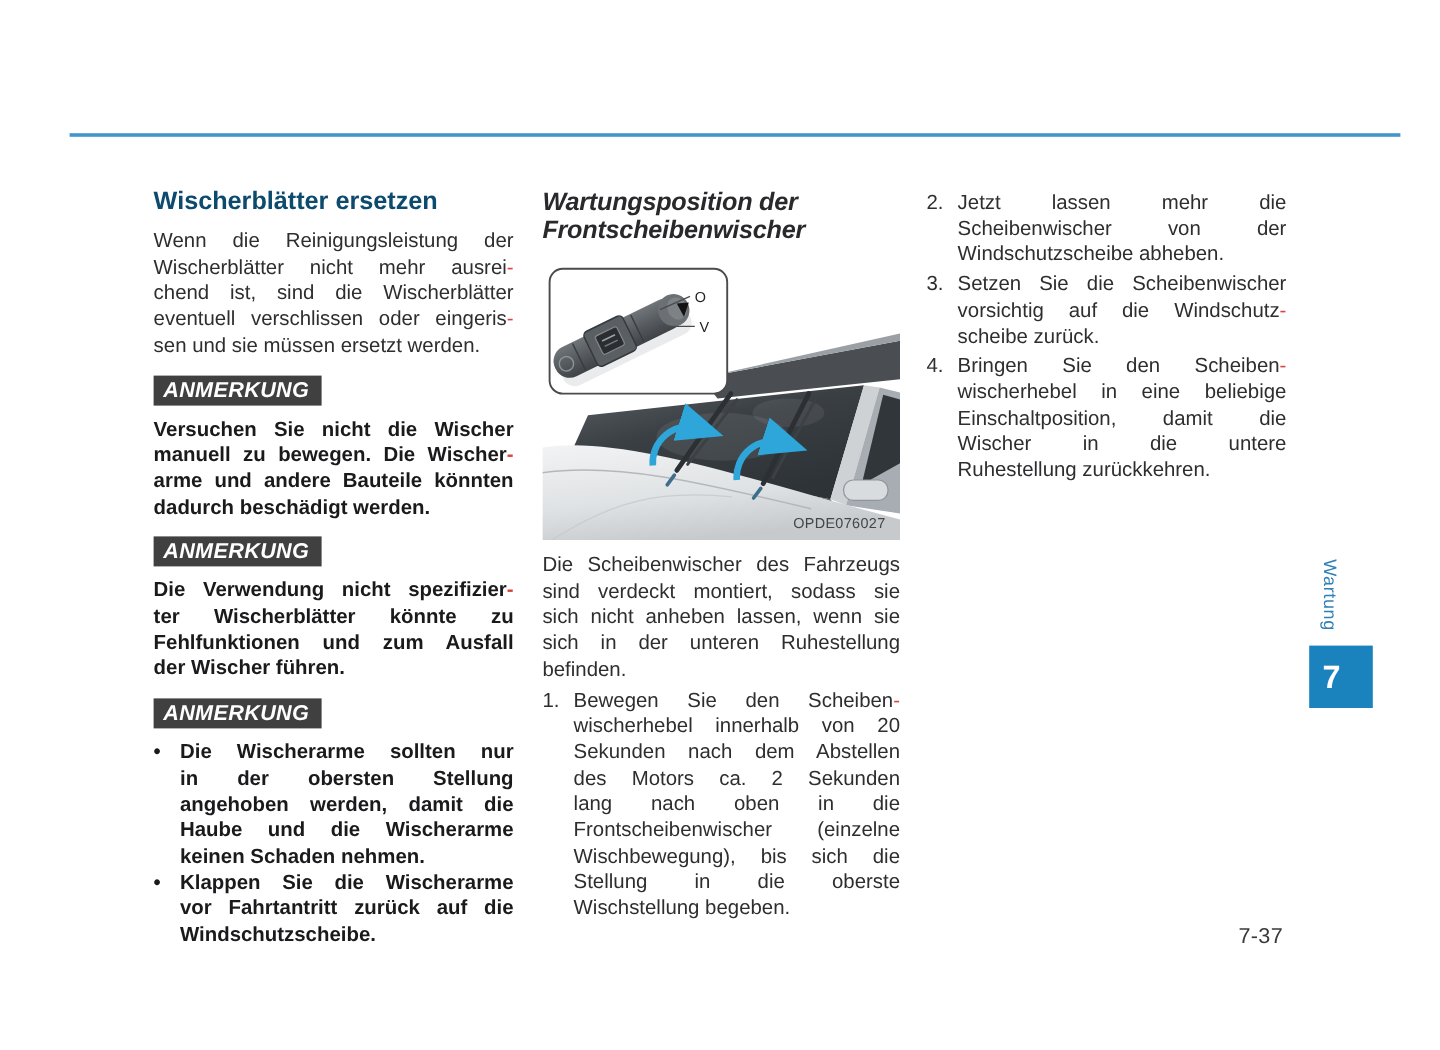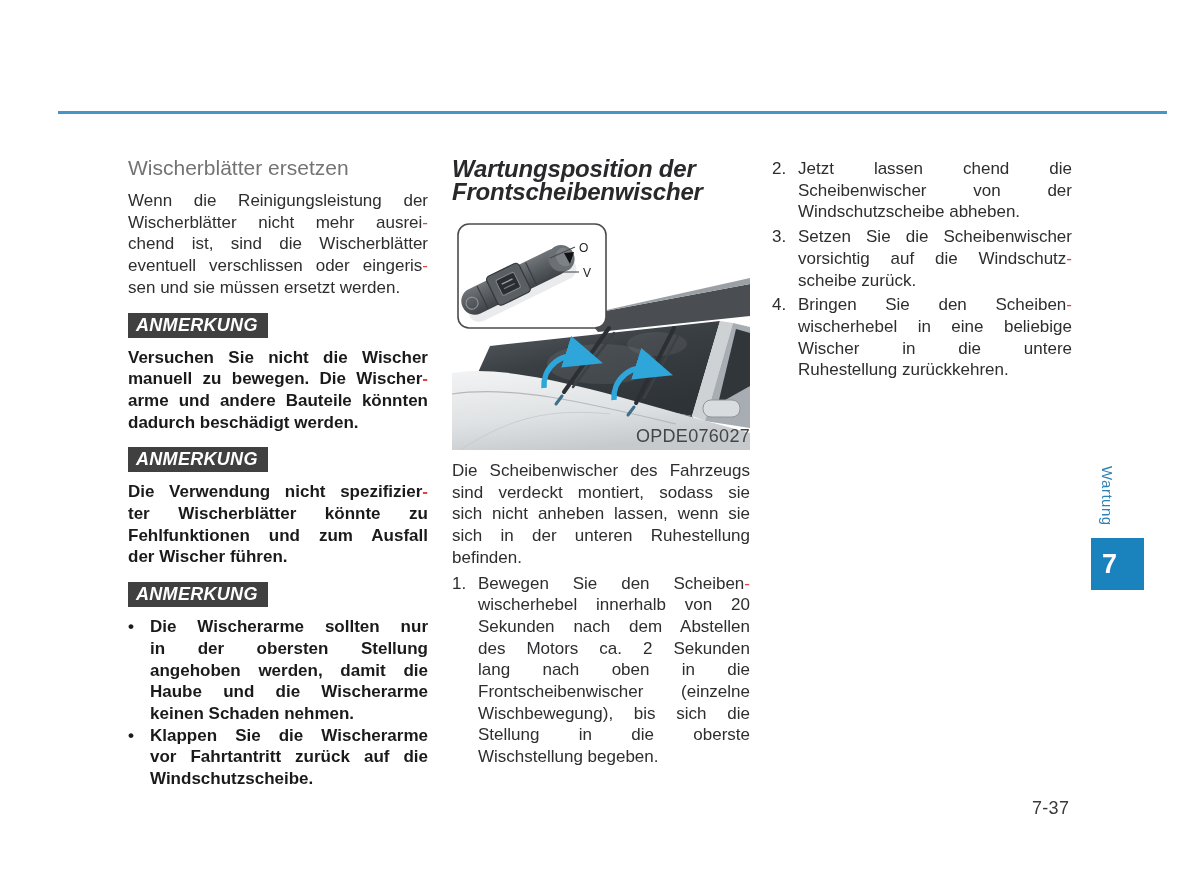--- a/index.html
+++ b/index.html
@@ -16,22 +16,22 @@
   .col{position:absolute;width:300px;font-size:17px;line-height:21.7px;}
   .col-left{left:128px;top:155px;}
   .col-mid{left:452px;top:157px;width:298px;}
   .col-right{left:772px;top:158px;width:300px;}
 
   
   .jl{text-align:justify;text-align-last:justify;}
   .jl.last{text-align-last:left;}
   .rh{color:#d9453f;}
 
-  .blue-head{margin:0 0 10px 0;font-size:21px;line-height:25px;font-weight:normal;color:#737373;}
-  .ital-head{margin:0 0 13px 0;font-style:italic;font-weight:bold;font-size:24px;line-height:23px;color:#29292b;letter-spacing:-0.2px;}
+  .blue-head{margin:0 0 10px 0;font-size:21px;line-height:25px;font-weight:bold;color:#0c4a6e;}
+  .ital-head{margin:0 0 13px 0;font-style:italic;font-weight:bold;font-size:21px;line-height:23px;color:#29292b;letter-spacing:-0.2px;}
 
   .para{margin:0;}
   .para.bold{font-weight:bold;color:#1a1a1c;}
 
   .note-tag{
     display:inline-block;background:#404040;color:#ffffff;
     font-style:italic;font-weight:bold;font-size:18px;line-height:21px;
     padding:2px 10px 2px 8px;margin:14px 0 9px 0;letter-spacing:0.3px;
   }
   .note .note-tag{margin-bottom:9px;}
@@ -42,36 +42,36 @@
 
   .li{display:flex;margin:0 0 3px 0;}
   .li .num{flex:0 0 26px;width:26px;}
   .li .para{flex:1;}
   .col-mid .li{margin-top:4px;}
 
   
   .fig{position:relative;margin:0 0 10px 0;width:298px;height:234px;}
   .fig svg{display:block;}
   .fig figcaption{
-    position:absolute;right:0;bottom:2px;
-    font-size:18px;color:#454547;letter-spacing:0.3px;
+    position:absolute;right:12px;bottom:2px;
+    font-size:12px;color:#454547;letter-spacing:0.3px;
   }
 
   
   .tab-label{
     position:absolute;left:1099px;top:466px;height:90px;
     writing-mode:vertical-rl;
     font-size:15px;color:#2e81b8;letter-spacing:0.5px;
   }
   .tab-box{
     position:absolute;left:1091px;top:538px;width:53px;height:52px;
     background:#1a82bd;color:#ffffff;font-weight:bold;font-size:27px;
     line-height:52px;padding-left:11px;box-sizing:border-box;
   }
-  .page-num{position:absolute;left:1032px;top:798px;font-size:18px;color:#39393b;letter-spacing:0.3px;text-align:right;}
+  .page-num{position:absolute;left:1032px;top:770px;font-size:18px;color:#39393b;letter-spacing:0.3px;text-align:right;}
 </style>
 </head>
 <body>
 
 <div class="page">
   <div class="top-rule"></div>
 
   <section class="col col-left">
     <h2 class="blue-head">Wischerblätter ersetzen</h2>
     <div class="para">
@@ -234,38 +234,39 @@
           <div class="jl">Stellung in die oberste</div>
           <div class="jl last">Wischstellung begeben.</div>
         </div>
     </div>
   </section>
 
   <section class="col col-right">
     <div class="li">
       <span class="num">2.</span>
       <div class="para">
-          <div class="jl">Jetzt lassen chend die</div>
+          <div class="jl">Jetzt lassen mehr die</div>
           <div class="jl">Scheibenwischer von der</div>
           <div class="jl last">Windschutzscheibe abheben.</div>
         </div>
     </div>
     <div class="li">
       <span class="num">3.</span>
       <div class="para">
           <div class="jl">Setzen Sie die Scheibenwischer</div>
           <div class="jl">vorsichtig auf die Windschutz<span class="rh">-</span></div>
           <div class="jl last">scheibe zurück.</div>
         </div>
     </div>
     <div class="li">
       <span class="num">4.</span>
       <div class="para">
           <div class="jl">Bringen Sie den Scheiben<span class="rh">-</span></div>
           <div class="jl">wischerhebel in eine beliebige</div>
+          <div class="jl">Einschaltposition, damit die</div>
           <div class="jl">Wischer in die untere</div>
           <div class="jl last">Ruhestellung zurückkehren.</div>
         </div>
     </div>
   </section>
 
   <div class="tab-label">Wartung</div>
   <div class="tab-box">7</div>
 
   <div class="page-num">7-37</div>

